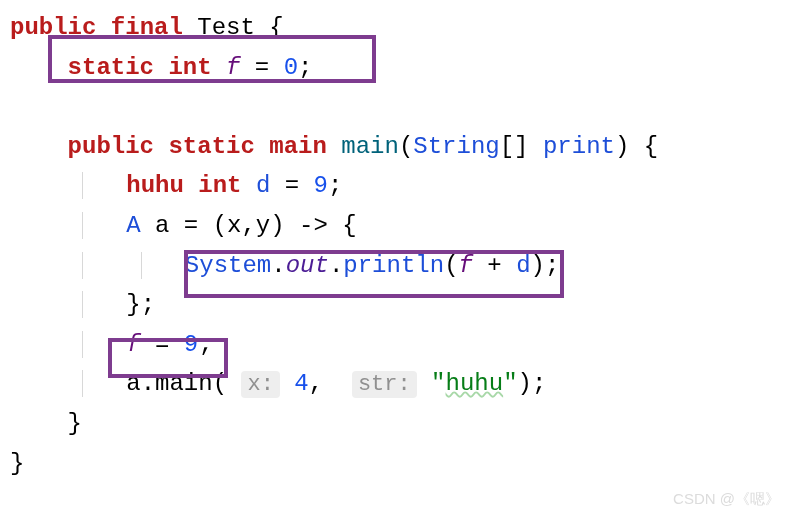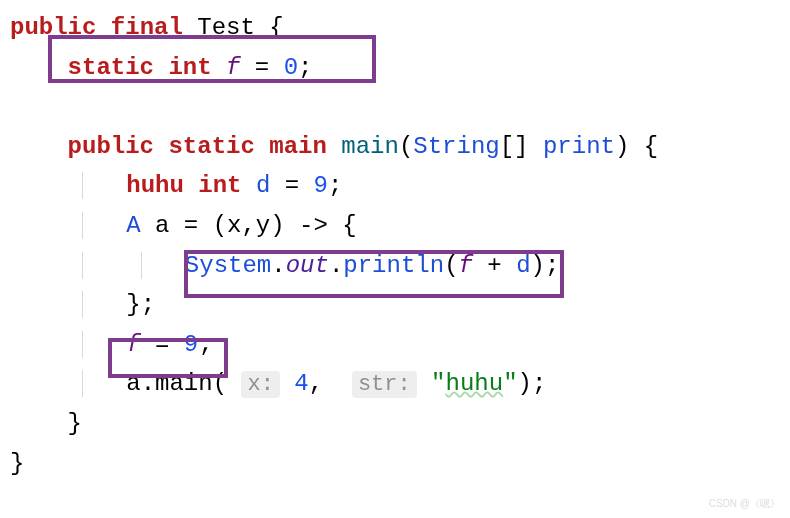--- a/index.html
+++ b/index.html
@@ -46,21 +46,21 @@
       font-size: 22px;
     }
     .wavy-underline {
       text-decoration: underline wavy #a8d8a8;
       text-decoration-thickness: 2px;
     }
     .watermark {
       position: absolute;
       bottom: 6px;
       right: 10px;
-      font-size: 10px;
+      font-size: 15px;
       color: #dcdcdc;
       font-family: sans-serif;
     }
   </style>
 </head>
 <body>
 
 <div class="code-line"><span class="kw">public</span> <span class="kw">final</span> <span class="cls">Test</span><span class="punct"> {</span></div>
 
 <div class="code-line">    <span class="kw">static</span> <span class="kw">int</span> <span class="field-italic">f</span><span class="punct"> = </span><span class="num">0</span><span class="punct">;</span></div>

